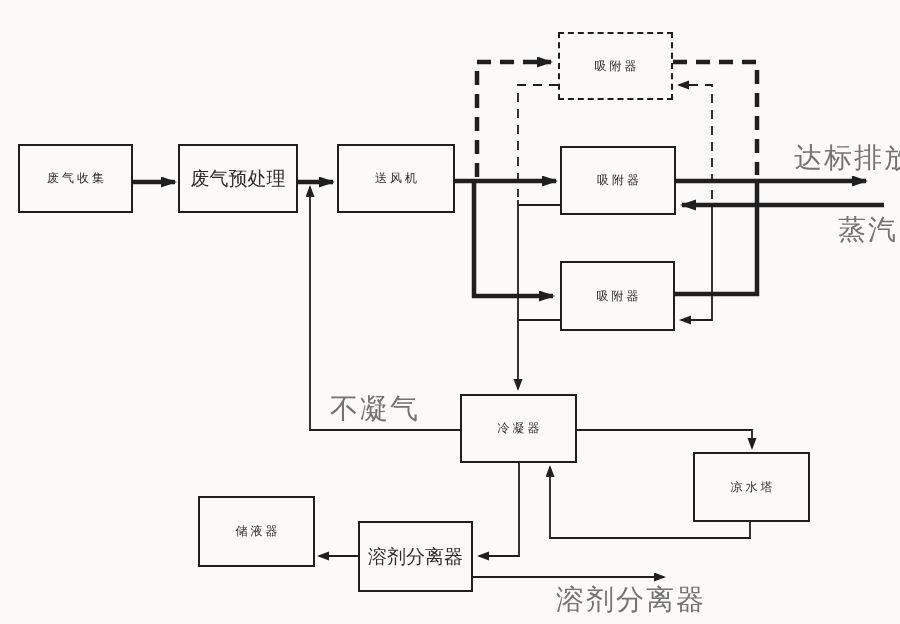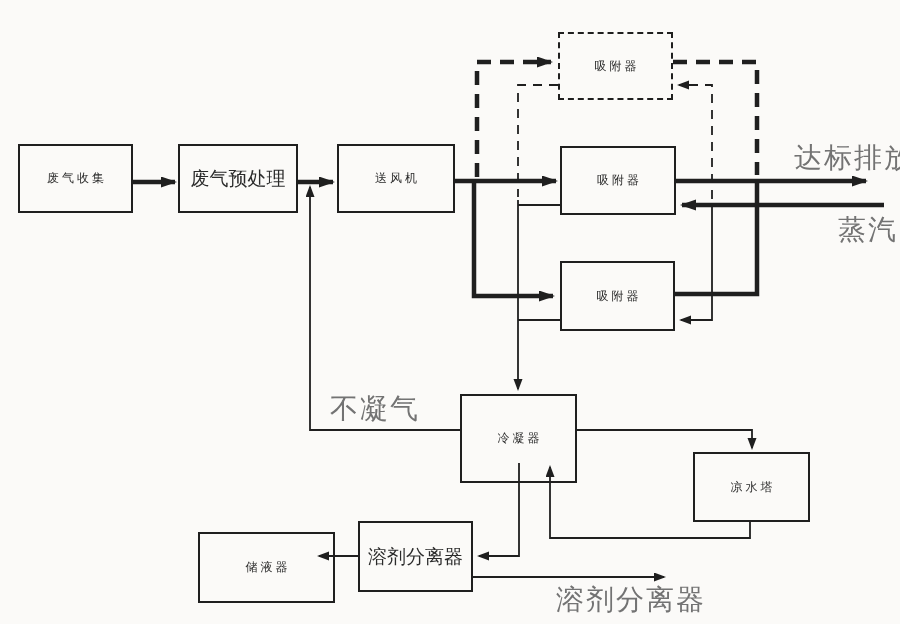--- a/index.html
+++ b/index.html
@@ -85,29 +85,29 @@
   </div>
 
   <div class="node" style="left:560px;top:146px;width:116px;height:69px;">
     <span>吸附器</span>
   </div>
 
   <div class="node" style="left:560px;top:261px;width:115px;height:70px;">
     <span>吸附器</span>
   </div>
 
-  <div class="node" style="left:460px;top:394px;width:117px;height:89px;">
+  <div class="node" style="left:460px;top:394px;width:117px;height:69px;">
     <span>冷凝器</span>
   </div>
 
   <div class="node" style="left:693px;top:452px;width:117px;height:70px;">
     <span>凉水塔</span>
   </div>
 
-  <div class="node" style="left:198px;top:532px;width:137px;height:71px;">
+  <div class="node" style="left:198px;top:496px;width:117px;height:71px;">
     <span>储液器</span>
   </div>
 
   <div class="node tight" style="left:358px;top:521px;width:115px;height:71px;">
     <span>溶剂分离器</span>
   </div>
 
   <div class="flabel" style="left:794px;top:139px;">达标排放</div>
 
   <div class="flabel" style="left:838px;top:211px;">蒸汽</div>

